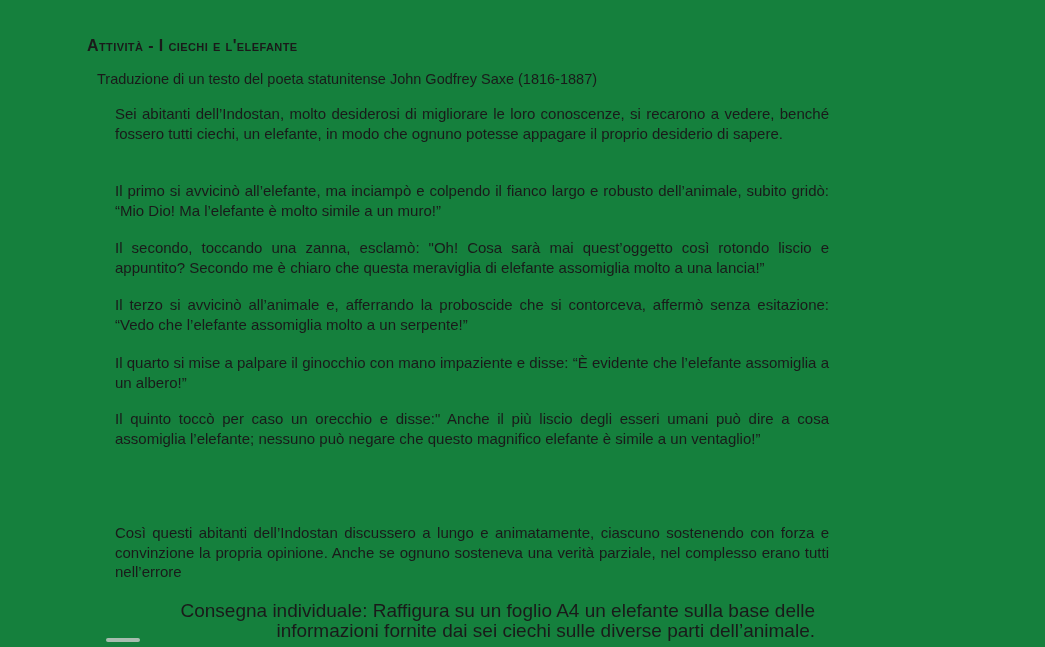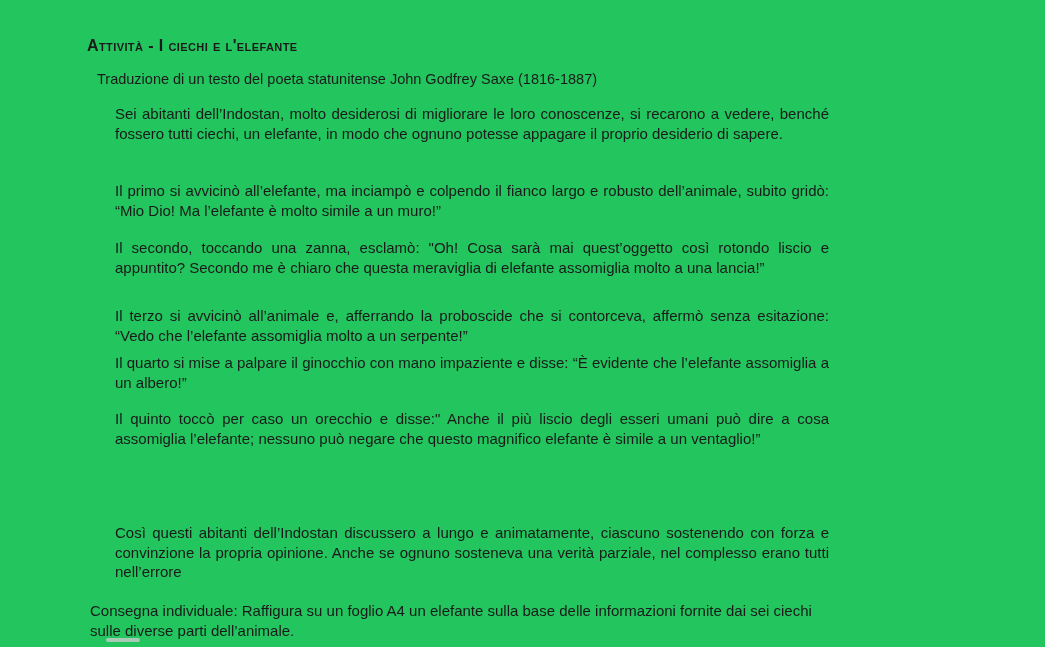--- a/index.html
+++ b/index.html
@@ -4,21 +4,21 @@
 <style>
   html, body {
     margin: 0;
     padding: 0;
     background: #ffffff;
   }
   .page {
     position: relative;
     width: 1045px;
     height: 647px;
-    background: #22c55e;
+    background: #15803d;
     color: #1a1a1a;
     font-family: "Liberation Sans", sans-serif;
     overflow: hidden;
   }
   .doc-title {
     position: absolute;
     left: 87px;
     top: 26px;
     font-size: 16px;
     font-weight: bold;
@@ -46,34 +46,34 @@
     left: 0;
     margin: 0;
     width: 714px;
     text-align: justify;
     font-size: 15px;
     line-height: 19.5px;
   }
   .p1 { top: 104px; }
   .p2 { top: 181px; }
   .p3 { top: 238px; }
-  .p4 { top: 306px; }
+  .p4 { top: 295px; }
   .p5 { top: 353px; }
   .p6 { top: 409px; }
   .p7 { top: 468px; }
   .p8 { top: 523px; }
   .doc-assignment {
     position: absolute;
     left: 90px;
     top: 601px;
     width: 725px;
     margin: 0;
-    font-size: 15px;
+    font-size: 19px;
     line-height: 19.5px;
-    text-align: left;
+    text-align: right;
   }
   .cropped-line-artifact {
     position: absolute;
     left: 106px;
     top: 638px;
     width: 34px;
     height: 4px;
     background: #cccccc;
     border-radius: 2px;
     opacity: 0.8;

